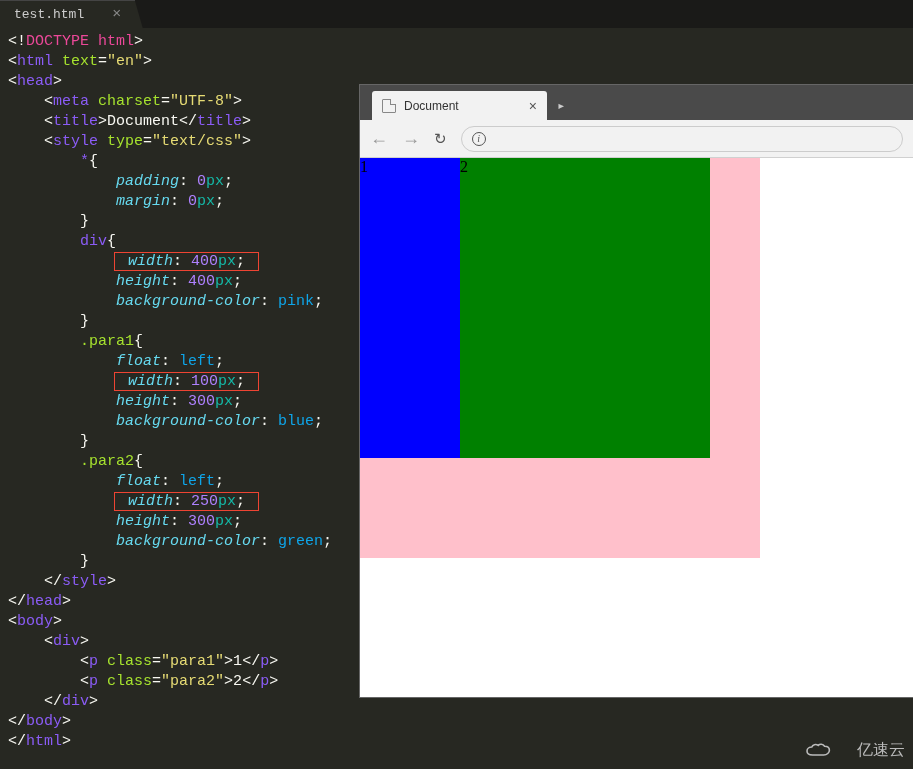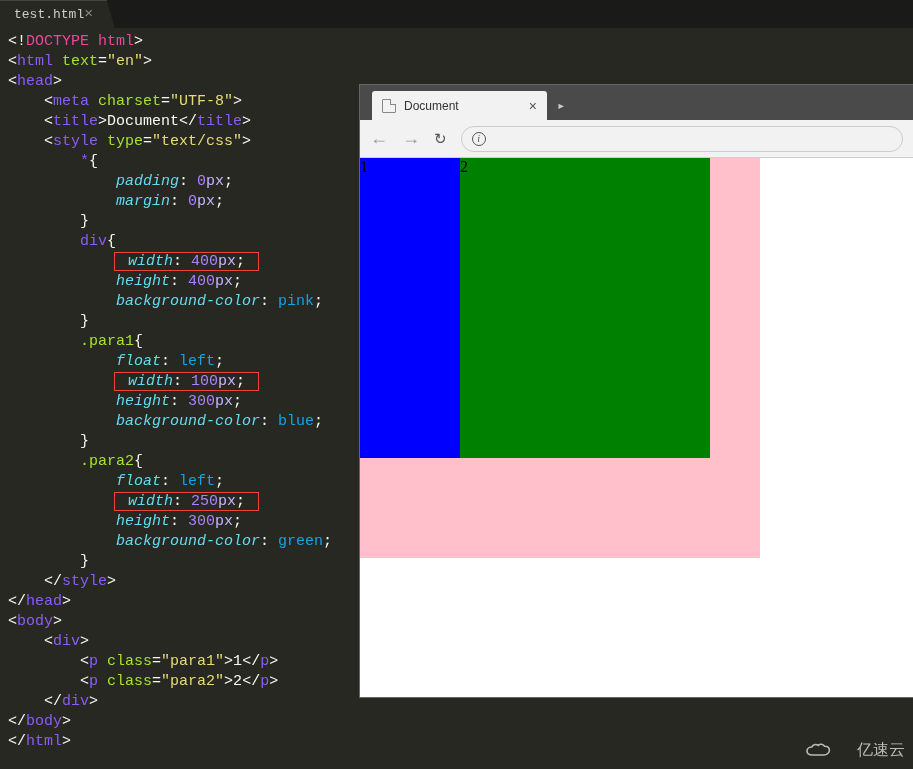--- a/index.html
+++ b/index.html
@@ -1,30 +1,30 @@
 <!DOCTYPE html>
 <html><head>
 <meta charset="utf-8">
 <style>
 *{margin:0;padding:0;box-sizing:border-box}
 body{background:#272822;font-family:Consolas,"Courier New",monospace;font-size:15px;width:913px;height:769px;overflow:hidden;position:relative}
 .tab-bar{height:28px;background:#1a1a18;display:flex;align-items:stretch}
-.tab{background:#272822;padding:5px 14px;color:#ccc;font-size:13px;display:flex;align-items:center;border-top:1px solid #444;position:relative}
+.tab{background:#272822;padding:5px 14px;color:#ccc;font-size:13px;display:flex;align-items:center;gap:28px;border-top:1px solid #444;position:relative}
 .tab::after{content:'';position:absolute;right:-8px;top:0;width:0;height:0;border-left:8px solid #272822;border-top:28px solid transparent}
 .tab .x{color:#888;font-size:15px}
 .code{padding:4px 8px;color:#f8f8f2;line-height:20px;white-space:pre}
 .t-doctype{color:#ec4899}
 .t-tag{color:#8b5cf6}
 .t-attr{color:#a6e22e}
 .t-val{color:#e6db74}
 .t-punct{color:#f8f8f2}
 .t-sel{color:#a6e22e}
 .t-prop{color:#66d9ef;font-style:italic}
 .t-num{color:#ae81ff}
-.t-unit{color:#c4b5fd}
+.t-unit{color:#14b8a6}
 .t-css-kw{color:#0ea5e9}
 .t-text{color:#f8f8f2}
 .redbox{border:1px solid #e43;padding:0 13px;margin:-1px -2px}
 
 .browser{position:absolute;left:360px;top:85px;width:553px;height:612px;background:#fff;box-shadow:0 0 0 1px #666}
 .b-tabbar{height:35px;background:#4a4a4a;display:flex;align-items:flex-end;padding-left:12px;padding-top:6px}
 .b-tab{background:#f2f2f2;height:29px;width:175px;display:flex;align-items:center;padding:0 10px;border-radius:3px 3px 0 0;font-family:Arial,sans-serif;font-size:12px;color:#333;gap:8px}
 .b-tab .fileicon{width:14px;height:14px;border:1px solid #888;border-radius:1px;position:relative}
 .b-tab .fileicon::after{content:'';position:absolute;right:-1px;top:-1px;width:5px;height:5px;background:#f2f2f2;border-left:1px solid #888;border-bottom:1px solid #888}
 .b-tab .x{margin-left:auto;color:#555;font-size:14px}

